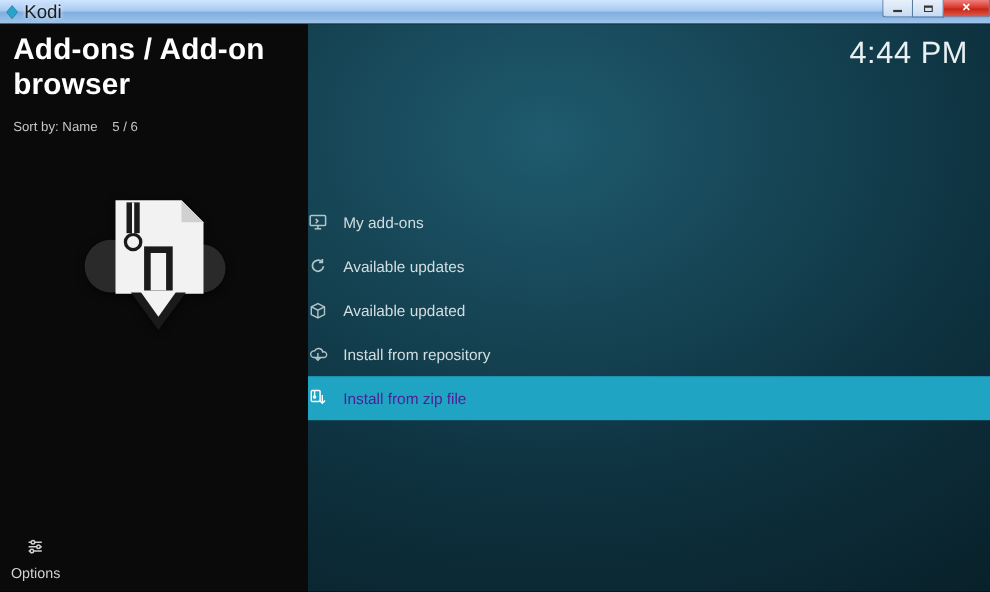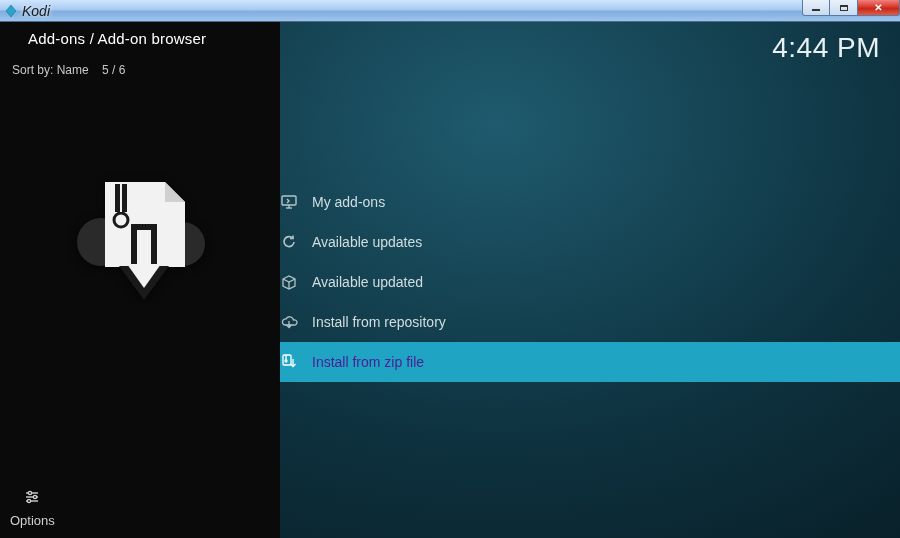--- a/index.html
+++ b/index.html
@@ -14,24 +14,23 @@
     align-items: center;
     position: relative;
     border-bottom: 1px solid #4a6a90;
   }
   .titlebar .app-icon {
     width: 14px; height: 14px;
     margin: 0 4px 0 4px;
     display: inline-block;
   }
   .titlebar .app-title {
-    font-size: 14px;
+    font-size: 17px;
     color: #1a1a1a;
     text-shadow: 0 0 4px #fff;
-    font-style: italic;
   }
   .titlebar .spacer { flex: 1; }
   .win-controls { display: flex; height: 100%; }
   .win-btn {
     width: 28px; height: 16px;
     margin-top: 0;
     border: 1px solid #5a7aa0;
     border-top: none;
     display: flex; align-items: center; justify-content: center;
     font-size: 8px;
@@ -72,24 +71,23 @@
     position: relative;
     color: #e6edef;
   }
 
   
   .hdr {
     position: absolute;
     top: 8px; left: 12px; right: 12px;
   }
   .hdr-title {
-    font-size: 15px;
-    font-weight: 400;
+    font-size: 27px;
+    font-weight: 700;
     letter-spacing: 0.2px;
-    margin-left: 16px;
   }
   .hdr-sub {
     font-size: 12px;
     color: #c8c8c8;
     margin-top: 16px;
   }
 
   
   .big-icon-wrap {
     position: absolute;

